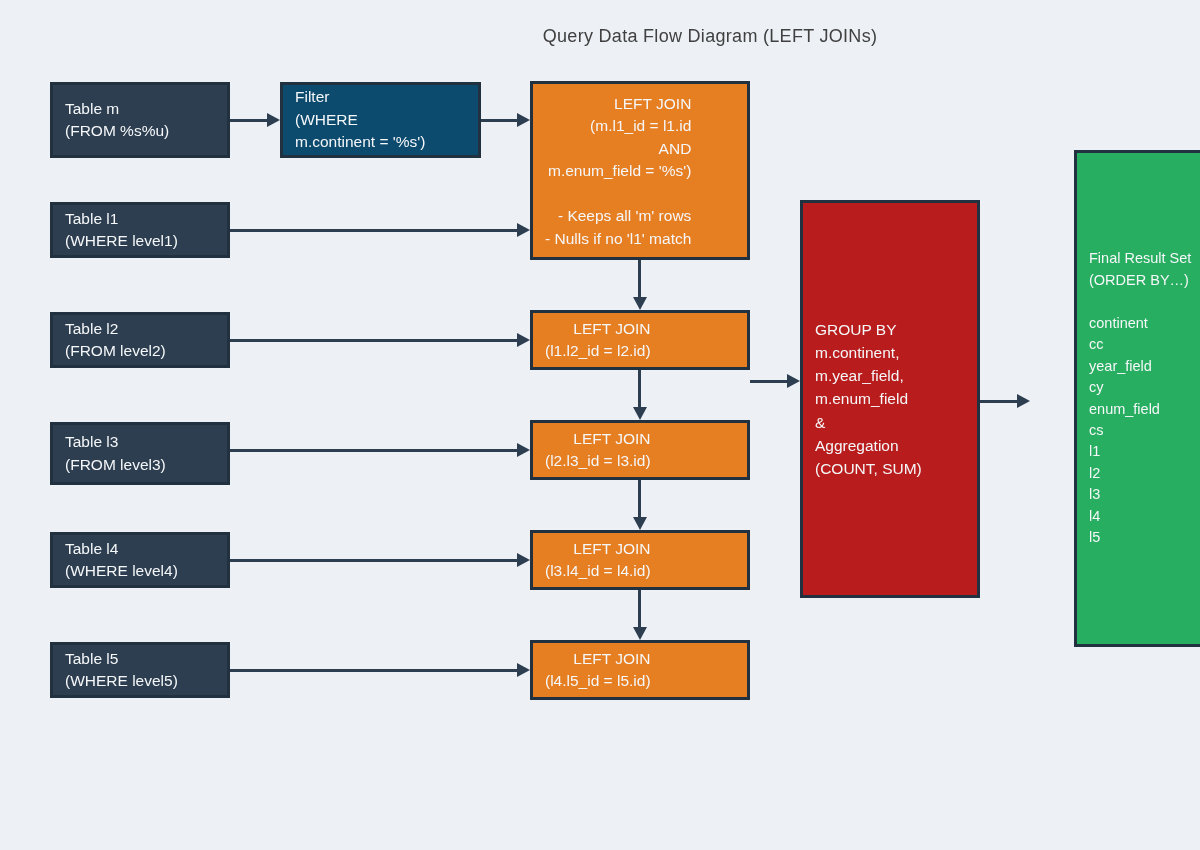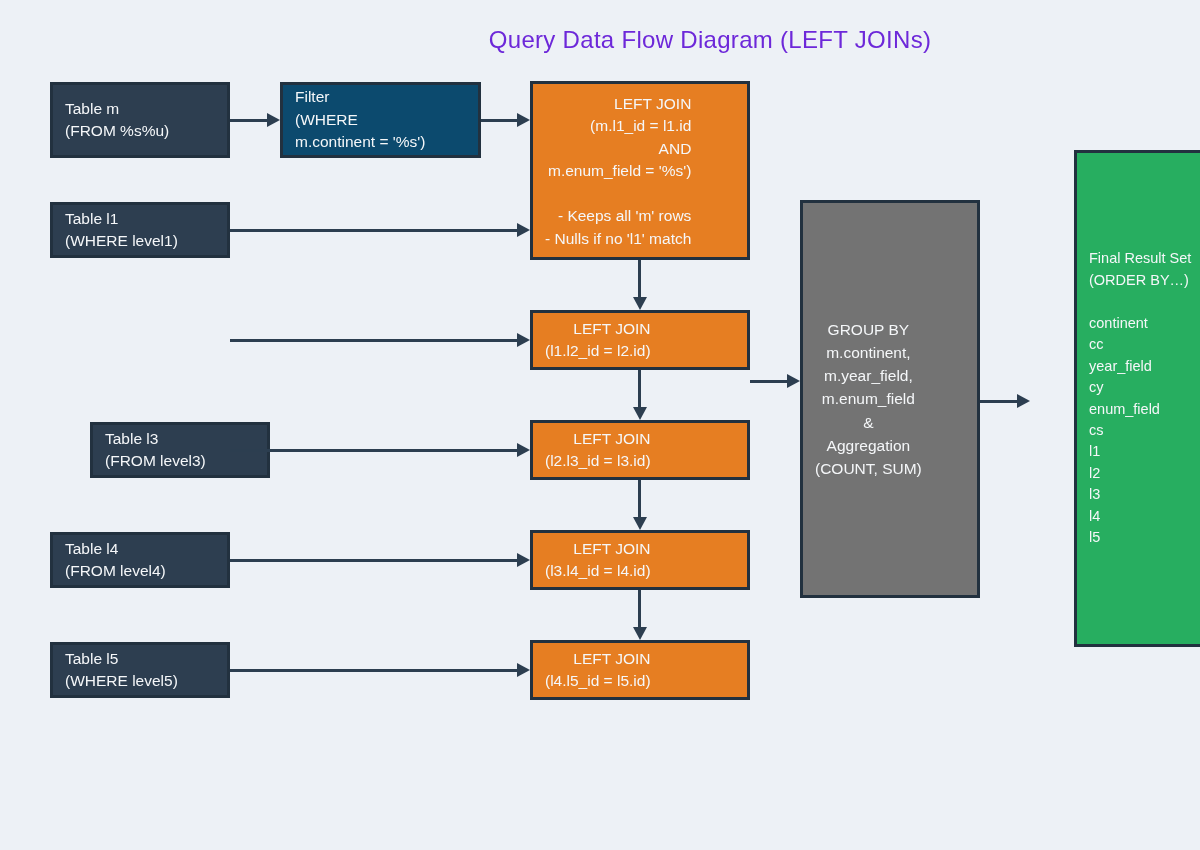--- a/index.html
+++ b/index.html
@@ -17,24 +17,24 @@
   .stage {
     position: absolute;
     left: 0; top: 0;
     width: 1200px; height: 850px;
   }
   .diagram-title {
     position: absolute;
     left: 710px;
     top: 26px;
     transform: translateX(-50%);
-    font-size: 24px;
+    font-size: 18px;
     font-weight: 500;
     letter-spacing: 0.3px;
-    color: #6d28d9;
+    color: #404040;
     white-space: nowrap;
   }
   .box {
     position: absolute;
     box-sizing: border-box;
     border: 3px solid #22313f;
     color: #f5f7f9;
     font-size: 15.5px;
     line-height: 1.45;
     display: flex;
@@ -44,21 +44,21 @@
   .box .box-text {
     white-space: pre-line;
   }
   .box.top-align {
     align-items: flex-start;
     padding-top: 9px;
   }
   .table-box  { background: #2d3e50; }
   .filter-box { background: #0c4a6e; }
   .join-box   { background: #e67e22; text-align: right; }
-  .group-box  { background: #737373; line-height: 1.5; text-align: center; }
+  .group-box  { background: #b91c1c; line-height: 1.5; }
   .result-box { background: #27ae60; font-size: 14.5px; line-height: 1.48; }
 
   .arrow-line-h {
     position: absolute;
     height: 3px;
     background: #2c3e50;
   }
   .arrow-line-v {
     position: absolute;
     width: 3px;
@@ -89,29 +89,33 @@
   <div class="box table-box" style="left:50px; top:82px; width:180px; height:76px;">
     <span class="box-text">Table m
 (FROM %s%u)</span>
   </div>
 
   <div class="box table-box" style="left:50px; top:202px; width:180px; height:56px;">
     <span class="box-text">Table l1
 (WHERE level1)</span>
   </div>
 
-
-  <div class="box table-box" style="left:50px; top:422px; width:180px; height:56px;margin-left:40px;">
+  <div class="box table-box" style="left:50px; top:312px; width:180px; height:56px;">
+    <span class="box-text">Table l2
+(FROM level2)</span>
+  </div>
+
+  <div class="box table-box" style="left:50px; top:422px; width:180px; height:63px;">
     <span class="box-text">Table l3
 (FROM level3)</span>
   </div>
 
   <div class="box table-box" style="left:50px; top:532px; width:180px; height:56px;">
     <span class="box-text">Table l4
-(FROM level4)</span>
+(WHERE level4)</span>
   </div>
 
   <div class="box table-box" style="left:50px; top:642px; width:180px; height:56px;">
     <span class="box-text">Table l5
 (WHERE level5)</span>
   </div>
 
   <div class="box filter-box" style="left:280px; top:82px; width:201px; height:76px;">
     <span class="box-text">Filter
 (WHERE

